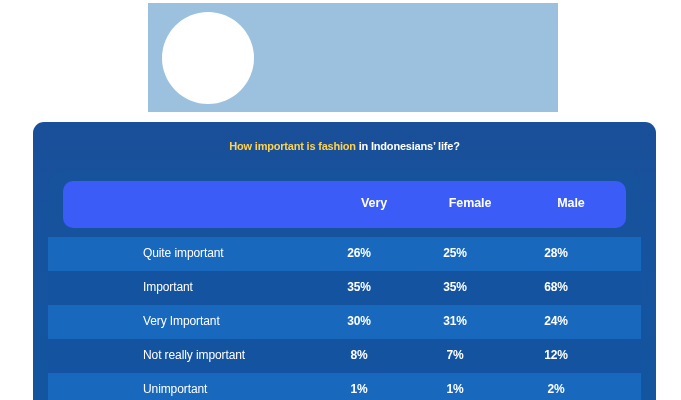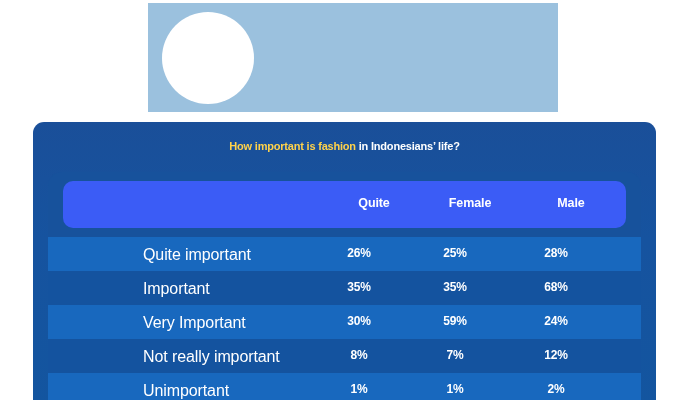--- a/index.html
+++ b/index.html
@@ -114,21 +114,21 @@
     width: 593px;
     height: 34px;
   }
   .row.odd  { background: #1868be; }
   .row.even { background: #14539f; }
 
   .cell-label {
     position: absolute;
     left: 95px;
     top: 9px;
-    font-size: 16px;
+    font-size: 12px;
     color: #ffffff;
     white-space: nowrap;
     letter-spacing: -0.1px;
   }
   .cell-val {
     position: absolute;
     top: 9px;
     width: 110px;
     text-align: center;
     font-size: 12px;
@@ -149,21 +149,21 @@
 
 <div id="panel">
 
   <div id="panel-title">
     <span class="title-accent">How important is fashion</span><span class="title-plain"> in Indonesians’ life?</span>
   </div>
 
   <div id="table-card">
 
     <div id="table-header">
-      <div class="hdr-cell" id="hdr-total">Quite</div>
+      <div class="hdr-cell" id="hdr-total">Very</div>
       <div class="hdr-cell" id="hdr-female">Female</div>
       <div class="hdr-cell" id="hdr-male">Male</div>
     </div>
 
     <div class="row odd" style="top:65px;">
       <div class="cell-label">Quite important</div>
       <div class="cell-val col-total">26%</div>
       <div class="cell-val col-female">25%</div>
       <div class="cell-val col-male">28%</div>
     </div>
@@ -171,21 +171,21 @@
     <div class="row even" style="top:99px;">
       <div class="cell-label">Important</div>
       <div class="cell-val col-total">35%</div>
       <div class="cell-val col-female">35%</div>
       <div class="cell-val col-male">68%</div>
     </div>
 
     <div class="row odd" style="top:133px;">
       <div class="cell-label">Very Important</div>
       <div class="cell-val col-total">30%</div>
-      <div class="cell-val col-female">59%</div>
+      <div class="cell-val col-female">31%</div>
       <div class="cell-val col-male">24%</div>
     </div>
 
     <div class="row even" style="top:167px;">
       <div class="cell-label">Not really important</div>
       <div class="cell-val col-total">8%</div>
       <div class="cell-val col-female">7%</div>
       <div class="cell-val col-male">12%</div>
     </div>
 

